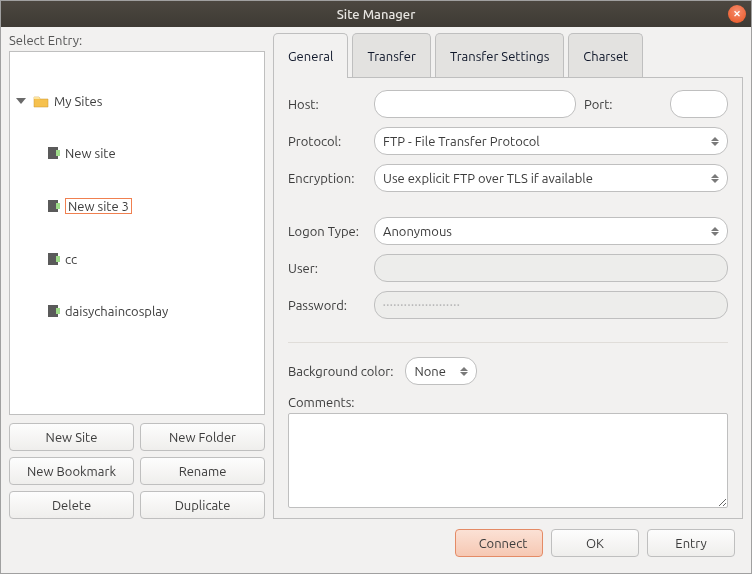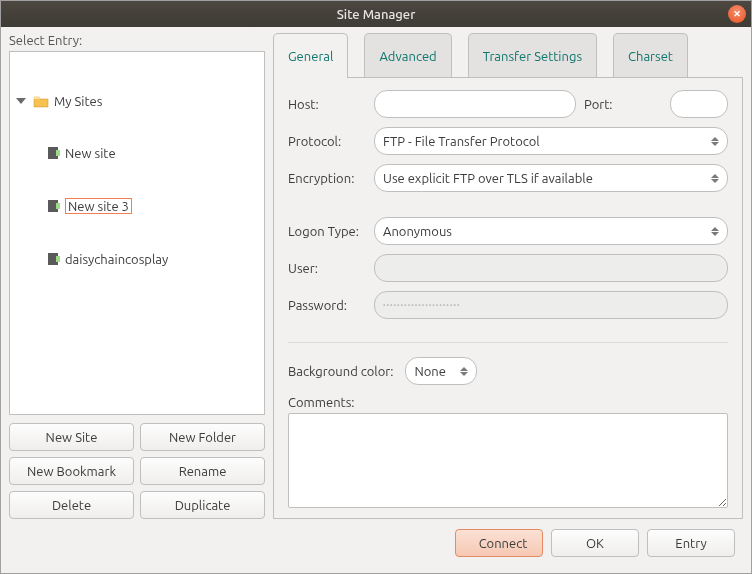--- a/index.html
+++ b/index.html
@@ -76,22 +76,22 @@
   }
   .tabs {
     display:flex;
   }
   .tab {
     border:1px solid #bfbfbf;
     border-bottom:none;
     background:#e3e2e0;
     padding:15px 14px;
     border-top-left-radius:5px;border-top-right-radius:5px;
-    margin-right:16px;
-    color:#0f766e; cursor:pointer;
+    margin-right:4px;
+    color:#0f172a; cursor:pointer;
   }
   .tab.active { background:#f2f1f0; position:relative; z-index:2;}
   .tab-panel {
     flex:1; border:1px solid #bfbfbf; border-top:1px solid #bfbfbf;
     border-top-left-radius:0;
     margin-top:-1px;
     background:#f2f1f0;
     padding:12px 14px 10px 14px;
     display:flex;flex-direction:column;
   }
@@ -155,39 +155,43 @@
             <div class="tree-item">
               <span class="site-icon"></span>
               <span class="tree-label">New site</span>
             </div>
             <div class="tree-item selected">
               <span class="site-icon"></span>
               <span class="tree-label">New site 3</span>
             </div>
             <div class="tree-item">
               <span class="site-icon"></span>
+              <span class="tree-label">cc</span>
+            </div>
+            <div class="tree-item">
+              <span class="site-icon"></span>
               <span class="tree-label">daisychaincosplay</span>
             </div>
           </div>
         </div>
 
         <div class="left-buttons">
           <div class="btn">New Site</div>
           <div class="btn">New Folder</div>
           <div class="btn">New Bookmark</div>
           <div class="btn">Rename</div>
           <div class="btn">Delete</div>
           <div class="btn">Duplicate</div>
         </div>
       </div>
 
       <div class="right-col">
         <div class="tabs">
           <div class="tab active">General</div>
-          <div class="tab">Advanced</div>
+          <div class="tab">Transfer</div>
           <div class="tab">Transfer Settings</div>
           <div class="tab">Charset</div>
         </div>
 
         <div class="tab-panel">
 
           <div class="form-row">
             <label>Host:</label>
             <input class="text-input" value="" style="">
             <label class="port-label">Port:</label>

